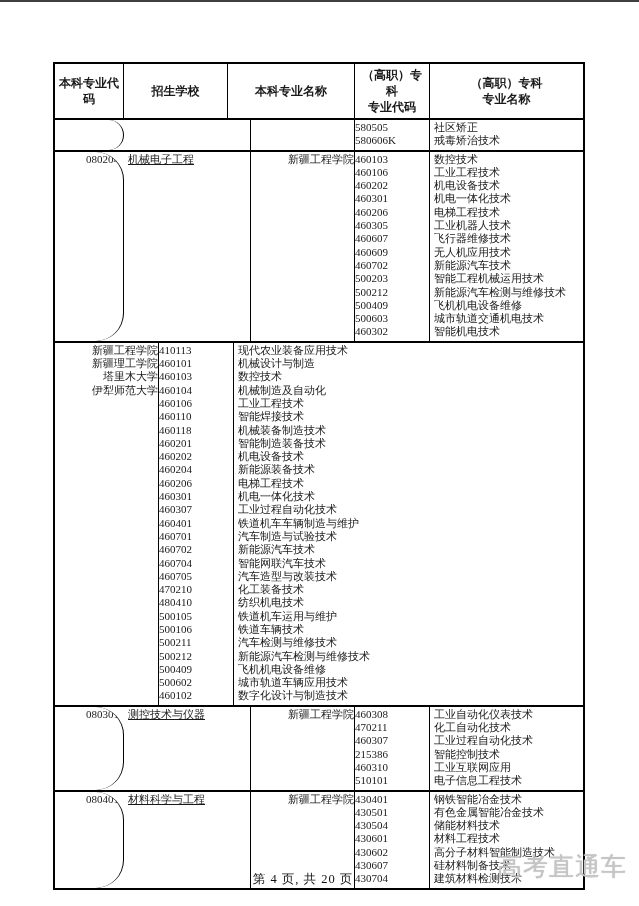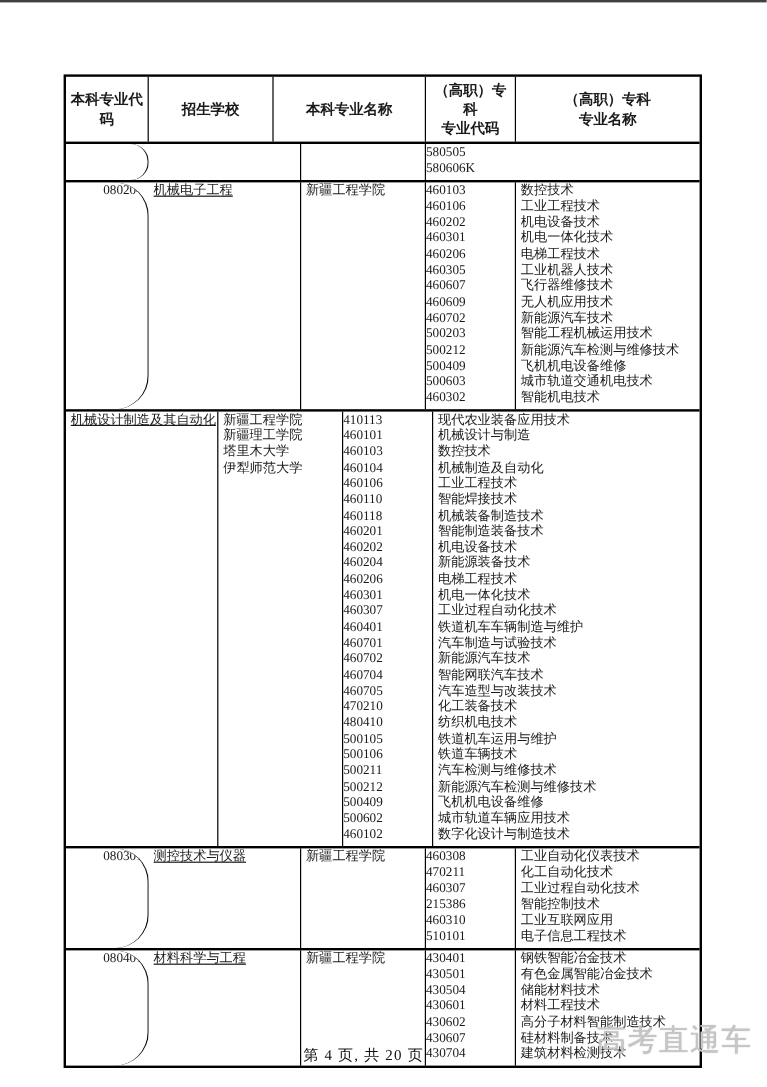--- a/index.html
+++ b/index.html
@@ -25,21 +25,21 @@
   .c5 { flex:1 1 auto; }
 
   .hrow .cell { display:flex; align-items:center; justify-content:center;
                 font-weight:bold; font-size:12px; line-height:16px;
                 text-align:center; white-space:pre-line; padding:3px 2px; min-height:36px; }
 
   .drow .cell { font-size:11px; line-height:13.3px; padding:1px 0 2px; }
 
   .ucode   { text-align:right; padding-right:4px !important;border-radius:28px; }
   .uname   { padding-left:4px !important;text-decoration:underline; }
-  .schools { padding-left:4px !important; }
+  .schools { padding-left:4px !important;text-align:right; }
   .mcodes  { text-align:left; padding-right:4px !important; }
   .mnames  { padding-left:4px !important; }
 
   .line { height:13.3px; white-space:nowrap; }
 
   .footer { position:absolute; left:37px; top:871px; width:532px;
             text-align:center; font-size:12.5px; letter-spacing:1px; color:#111; }
 
   .watermark { position:absolute; right:12px; top:850px; font-size:25px;
                font-family:"Liberation Sans","DejaVu Sans",sans-serif;
@@ -67,20 +67,24 @@
         <div class="cell c1 ucode">
           <div class="line"></div>
         </div>
         <div class="cell c2 uname">
           <div class="line"></div>
         </div>
         <div class="cell c3 schools"></div>
         <div class="cell c4 mcodes">
           <div class="line">580505</div>
           <div class="line">580606K</div>
+        </div>
+        <div class="cell c5 mnames">
+          <div class="line">社区矫正</div>
+          <div class="line">戒毒矫治技术</div>
         </div>
       </div>
       <div class="trow drow">
         <div class="cell c1 ucode">
           <div class="line">080204</div>
         </div>
         <div class="cell c2 uname">
           <div class="line">机械电子工程</div>
         </div>
         <div class="cell c3 schools">
@@ -113,23 +117,20 @@
           <div class="line">无人机应用技术</div>
           <div class="line">新能源汽车技术</div>
           <div class="line">智能工程机械运用技术</div>
           <div class="line">新能源汽车检测与维修技术</div>
           <div class="line">飞机机电设备维修</div>
           <div class="line">城市轨道交通机电技术</div>
           <div class="line">智能机电技术</div>
         </div>
       </div>
       <div class="trow drow">
-        <div class="cell c2 uname">
-          <div class="line">机械设计制造及其自动化</div>
-        </div>
         <div class="cell c3 schools">
           <div class="line">新疆工程学院</div>
           <div class="line">新疆理工学院</div>
           <div class="line">塔里木大学</div>
           <div class="line">伊犁师范大学</div>
         </div>
         <div class="cell c4 mcodes">
           <div class="line">410113</div>
           <div class="line">460101</div>
           <div class="line">460103</div>

